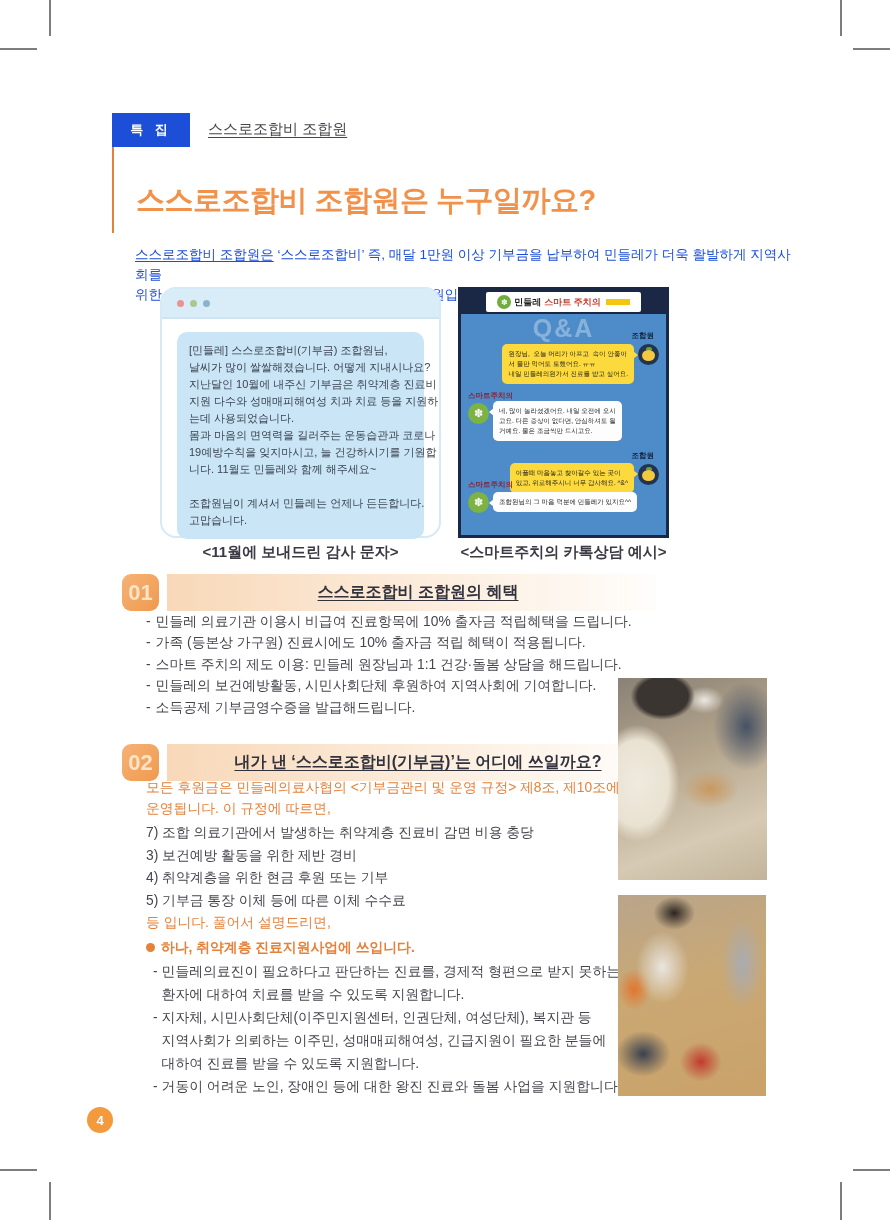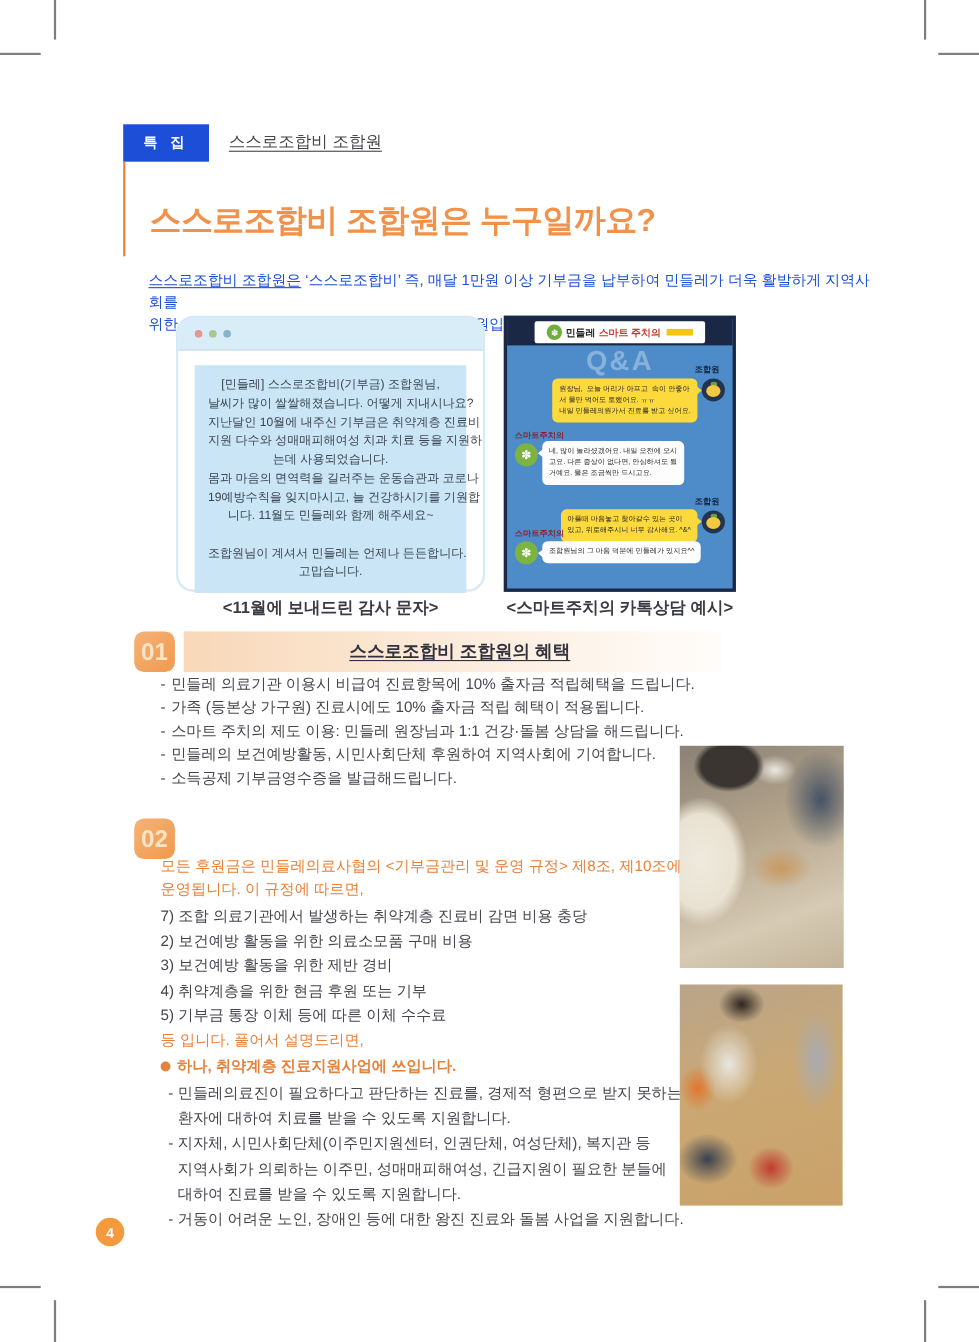--- a/index.html
+++ b/index.html
@@ -20,22 +20,22 @@
   .intro .u{text-decoration:underline;text-underline-offset:2px;}
 
   
   .sms-window{position:absolute;left:160px;top:287px;width:281px;height:251px;background:#fff;
     border:2px solid #d5e9f6;border-radius:16px;box-sizing:border-box;}
   .sms-topbar{height:28px;background:#d9edf8;border-radius:13px 13px 0 0;display:flex;align-items:center;padding-left:15px;gap:6px;border-bottom:2px solid #cfe4f2;}
   .dot{width:7px;height:7px;border-radius:50%;}
   .dot-red{background:#e89490;}
   .dot-green{background:#a8c795;}
   .dot-blue{background:#8cb3cc;}
-  .sms-bubble{margin:13px 15px;background:#c9e5f6;border-radius:0;padding:10px 12px;
-    font-size:11px;line-height:17px;color:#3c4450;white-space:pre;text-align:center;}
+  .sms-bubble{margin:13px 15px;background:#c9e5f6;border-radius:10px;padding:10px 12px;
+    font-size:11px;line-height:17px;color:#3c4450;white-space:pre;}
   .caption{position:absolute;font-size:15px;font-weight:bold;color:#3a3a44;text-align:center;}
 
   
   .kakao{position:absolute;left:458px;top:287px;width:211px;height:251px;background:#4d8cc9;
     border:3px solid #1a2845;box-sizing:border-box;}
   .k-topstrip{position:absolute;top:0;left:0;right:0;height:24px;background:#1a2845;}
   .k-header{position:absolute;top:2px;left:25px;right:25px;height:20px;background:#fff;border-radius:2px;
     display:flex;align-items:center;justify-content:center;gap:3px;font-size:9px;font-weight:bold;}
   .k-ico{width:14px;height:14px;border-radius:50%;background:#6fae3e;color:#fff;font-size:8px;
     display:flex;align-items:center;justify-content:center;}
@@ -190,25 +190,27 @@
   </div>
   <div class="benefit-list">
     <div class="b-item"><span class="dash">-</span><span>민들레 의료기관 이용시 비급여 진료항목에 10% 출자금 적립혜택을 드립니다.</span></div>
     <div class="b-item"><span class="dash">-</span><span>가족 (등본상 가구원) 진료시에도 10% 출자금 적립 혜택이 적용됩니다.</span></div>
     <div class="b-item"><span class="dash">-</span><span>스마트 주치의 제도 이용: 민들레 원장님과 1:1 건강·돌봄 상담을 해드립니다.</span></div>
     <div class="b-item"><span class="dash">-</span><span>민들레의 보건예방활동, 시민사회단체 후원하여 지역사회에 기여합니다.</span></div>
     <div class="b-item"><span class="dash">-</span><span>소득공제 기부금영수증을 발급해드립니다.</span></div>
   </div>
 
   <div class="sec-badge" style="top:744px;">02</div>
+  <div class="sec-bar" style="top:744px;">
+    <span class="sec-title">내가 낸 ‘스스로조합비(기부금)’는 어디에 쓰일까요?</span>
+  </div>
   <div class="funding">
     <p class="o-intro o-text">모든 후원금은 민들레의료사협의 &lt;기부금관리 및 운영 규정&gt; 제8조, 제10조에 따라
 운영됩니다. 이 규정에 따르면,</p>
     <div class="n-item">7) 조합 의료기관에서 발생하는 취약계층 진료비 감면 비용 충당</div>
-    <div class="n-item">2) 보건예방 활동을 위한 의료소모품 구매 비용</div>
     <div class="n-item">3) 보건예방 활동을 위한 제반 경비</div>
     <div class="n-item">4) 취약계층을 위한 현금 후원 또는 기부</div>
     <div class="n-item">5) 기부금 통장 이체 등에 따른 이체 수수료</div>
     <p class="o-outro o-text">등 입니다. 풀어서 설명드리면,</p>
     <div class="o-bullet o-text">
       <span class="b-dot"></span>
       <span>하나, 취약계층 진료지원사업에 쓰입니다.</span>
     </div>
     <div class="s-item"><span class="dash">-</span><span>민들레의료진이 필요하다고 판단하는 진료를, 경제적 형편으로 받지 못하는
 환자에 대하여 치료를 받을 수 있도록 지원합니다.</span></div>

